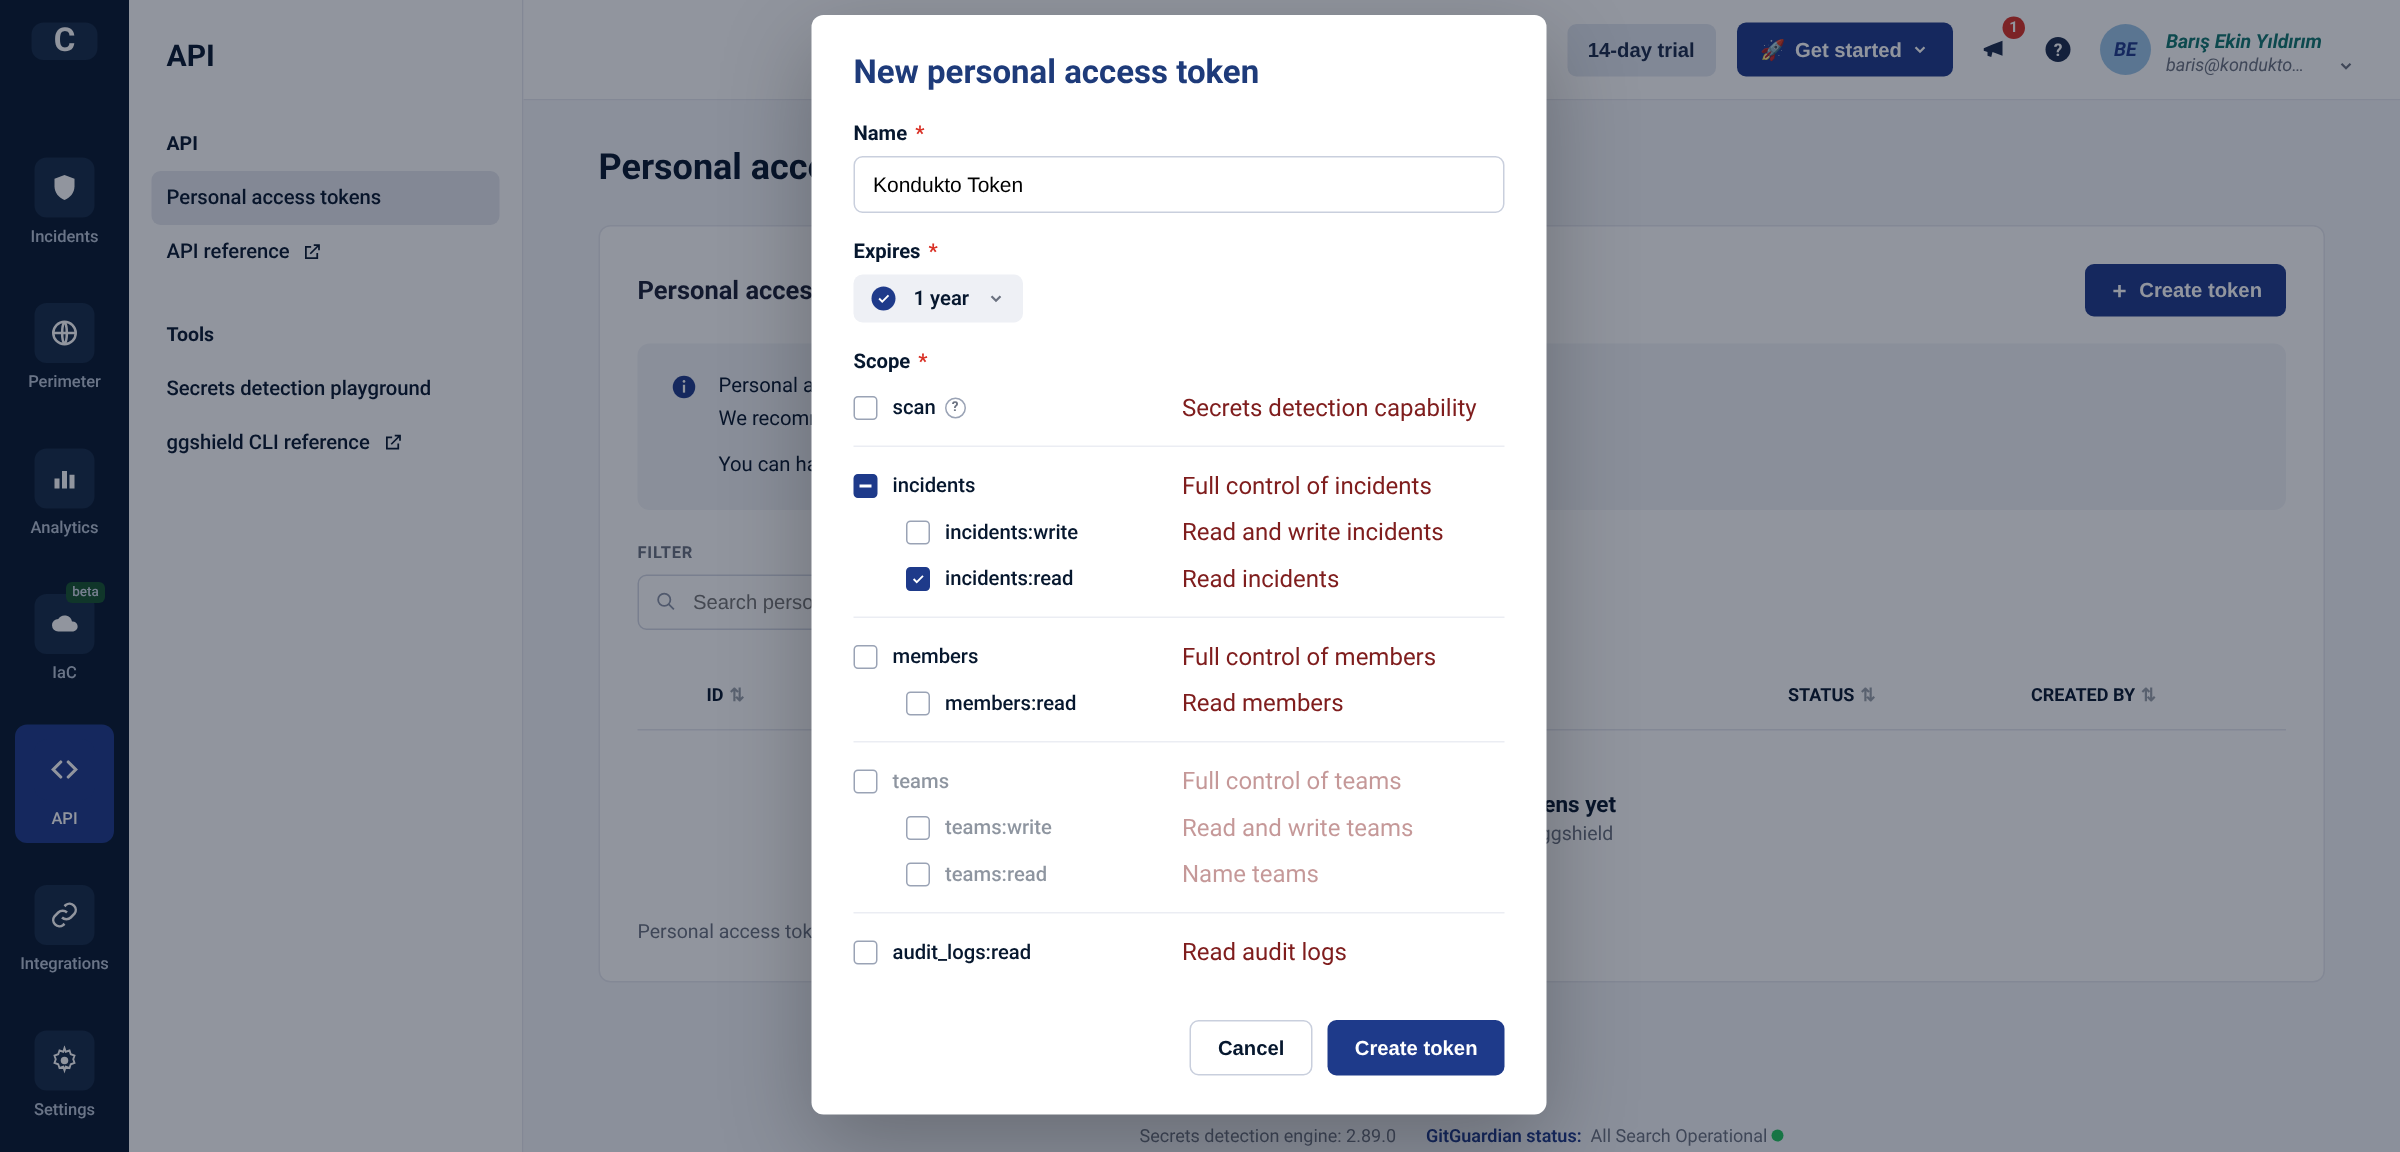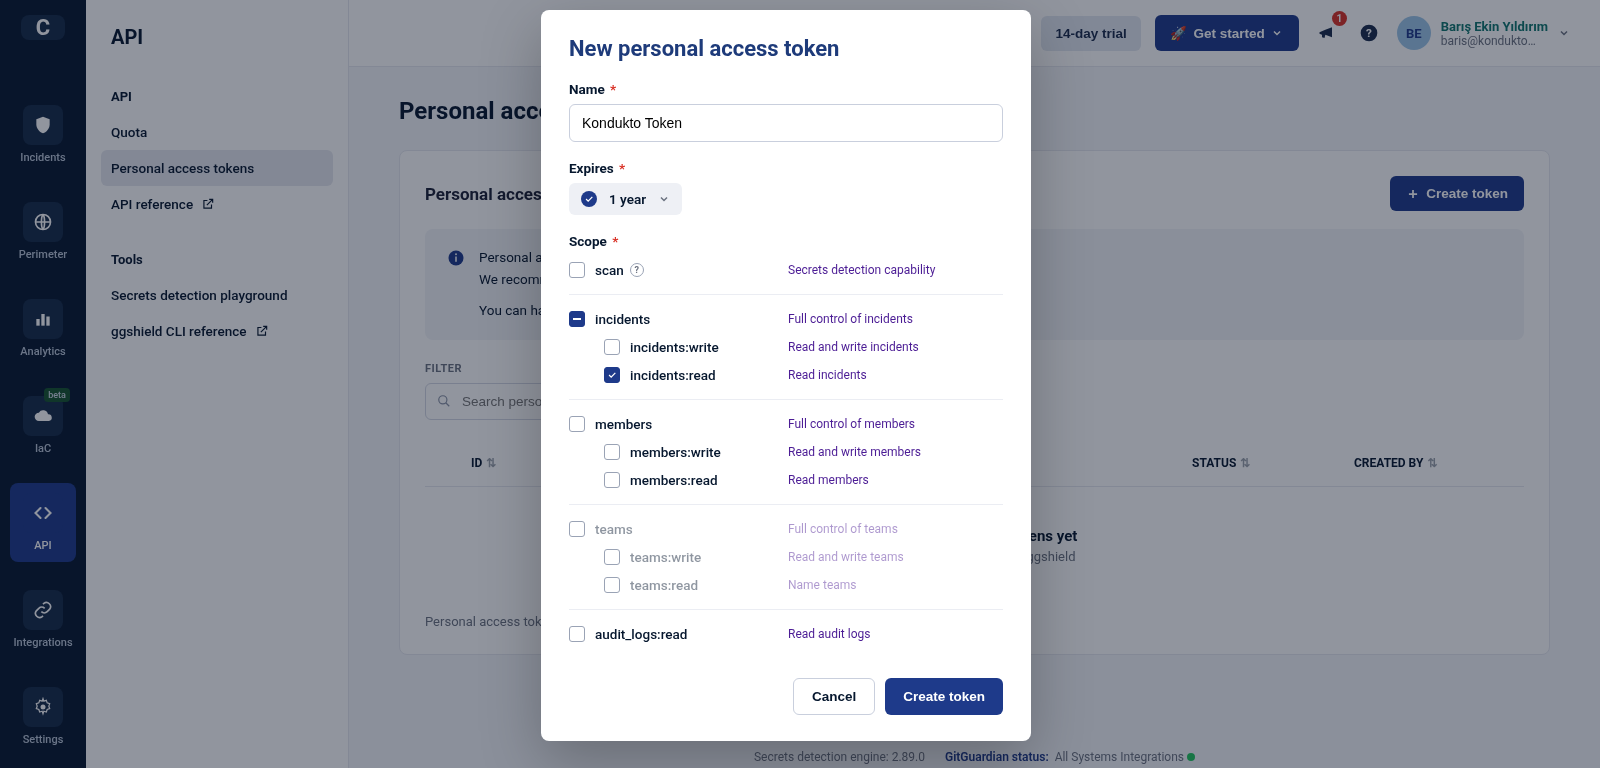--- a/index.html
+++ b/index.html
@@ -22,21 +22,21 @@
 .sidebar2 .sb-item { display: flex; align-items: center; gap: 8px; font-size: 13.5px; font-weight: 500; color: #06172e; padding: 10px 10px; border-radius: 6px; cursor: pointer; }
 .sidebar2 .sb-item.active { background: #e6e8ef; }
 
 
 .main { position: absolute; left: 349px; top: 0; right: 0; height: 768px; }
 .topbar { height: 67px; border-bottom: 1px solid #e6e8ef; background: #fff; display: flex; align-items: center; justify-content: flex-end; padding: 0 30px; gap: 14px; }
 .topbar .btn-trial { background: #e2e7f0; color: #1a2b4c; font-weight: 600; font-size: 13.5px; padding: 10px 14px; border-radius: 6px; border: none; cursor: pointer; }
 .topbar .btn-get { background: #1e3a8a; color: #fff; font-weight: 600; font-size: 13.5px; padding: 10px 16px; border-radius: 6px; border: none; cursor: pointer; display: flex; align-items: center; gap: 6px; }
 .topbar .icon-btn { width: 28px; height: 28px; display: flex; align-items: center; justify-content: center; color: #1a2b4c; position: relative; cursor: pointer; }
 .topbar .notif-badge { position: absolute; top: -8px; right: -6px; background: #d93025; color: #fff; font-size: 10px; font-weight: 700; width: 15px; height: 15px; border-radius: 50%; display: flex; align-items: center; justify-content: center; }
-.topbar .user { display: flex; align-items: center; gap: 10px; }
+.topbar .user { display: flex; align-items: flex-end; gap: 10px; font-style: italic; }
 .topbar .avatar { width: 34px; height: 34px; border-radius: 50%; background: #9cc5e8; color: #1e3a8a; font-weight: 700; display: flex; align-items: center; justify-content: center; font-size: 13px; }
 .topbar .user-info { display: flex; flex-direction: column; }
 .topbar .user-name { font-size: 13px; font-weight: 700; color: #0f766e; }
 .topbar .user-email { font-size: 12px; color: #6b7280; }
 
 .content { padding: 30px 50px; background: #f5f6fa; height: calc(768px - 67px); position: relative; }
 .content h2 { font-size: 24px; font-weight: 700; margin-bottom: 25px; color: #06172e; }
 .panel { background: #fff; border: 1px solid #e6e8ef; border-radius: 8px; padding: 25px; }
 .panel-header { display: flex; justify-content: space-between; align-items: center; margin-bottom: 18px; }
 .panel-header h3 { font-size: 17px; font-weight: 700; }
@@ -75,21 +75,21 @@
 .modal .dropdown span { font-size: 13.5px; font-weight: 600; color: #06172e; }
 .modal .dropdown .chev { color: #6b7280; }
 
 .scope-row { display: flex; align-items: center; padding: 6px 0; }
 .scope-row .cb { width: 16px; height: 16px; border: 1.5px solid #9aa3b5; border-radius: 3px; flex-shrink: 0; display: flex; align-items: center; justify-content: center; cursor: pointer; }
 .scope-row .cb.indet { background: #1e3a8a; border-color: #1e3a8a; }
 .scope-row .cb.indet::after { content: ''; width: 8px; height: 2px; background: #fff; }
 .scope-row .cb.checked { background: #1e3a8a; border-color: #1e3a8a; }
 .scope-row .cb.checked svg { width: 10px; height: 10px; stroke: #fff; stroke-width: 3; fill: none; }
 .scope-row .slabel { font-size: 13.5px; font-weight: 500; margin-left: 10px; color: #06172e; flex: 1; display: flex; align-items: center; gap: 6px; }
-.scope-row .sdesc { font-size: 12px; color: #4c1d95; width: 215px; text-align: left; }
+.scope-row .sdesc { font-size: 16px; color: #7f1d1d; width: 215px; text-align: left; }
 .scope-row.child { padding-left: 35px; }
 .scope-row.disabled .slabel, .scope-row.disabled .sdesc { opacity: .45; }
 .scope-sep { border: none; border-top: 1px solid #ebedf3; margin: 10px 0; }
 .modal .help-i { width: 14px; height: 14px; border: 1.3px solid #9aa3b5; border-radius: 50%; display: inline-flex; align-items: center; justify-content: center; font-size: 9px; color: #6b7280; font-weight: 700; }
 
 .modal .actions { display: flex; justify-content: flex-end; gap: 10px; margin-top: 30px; }
 .modal .btn-cancel { background: #fff; border: 1px solid #c9cfdd; color: #06172e; font-weight: 600; font-size: 13.5px; padding: 10px 18px; border-radius: 6px; cursor: pointer; }
 .modal .btn-primary { background: #1e3a8a; color: #fff; font-weight: 600; font-size: 13.5px; padding: 10px 18px; border-radius: 6px; border: none; cursor: pointer; }
 
 .ext-icon { width: 14px; height: 14px; }
@@ -159,23 +159,20 @@
           <path d="M12 2l1 3 3-1 1 3 3 1-1 3 1 3-3 1-1 3-3-1-1 3-1-3-3 1-1-3-3-1 1-3-1-3 3-1 1-3 3 1 1-3z" fill="none" stroke="#fff" stroke-width="1.5"></path>
         </svg>
       </div>
     <span>Settings</span>
   </div>
 </div>
 
 <div class="sidebar2">
   <h1>API</h1>
   <div class="section-label">API</div>
-  <div class="sb-item">
-      <span>Quota</span>
-    </div>
   <div class="sb-item active">
       <span>Personal access tokens</span>
     </div>
   <div class="sb-item">
     <span>API reference</span>
     <svg class="ext-icon" viewBox="0 0 24 24" fill="none" stroke="#06172e" stroke-width="2">
         <path d="M18 13v6H5V6h6M14 4h6v6M10 14L20 4"></path>
       </svg>
   </div>
   <div class="section-label" style="margin-top:20px">Tools</div>
@@ -275,21 +272,21 @@
         <div class="big">No personal access tokens yet</div>
         <div class="small">Create a token to use with ggshield</div>
       </div>
       <div class="panel-footer">Personal access tokens shown: 0</div>
     </div>
   </div>
 </div>
 
 <div class="statusbar">
   <span>Secrets detection engine: 2.89.0</span>
-  <span><a href="#">GitGuardian status:</a>&nbsp;&nbsp;<span>All Systems Integrations</span> <span class="green-dot"></span></span>
+  <span><a href="#">GitGuardian status:</a>&nbsp;&nbsp;<span>All Search Operational</span> <span class="green-dot"></span></span>
 </div>
 
 <div class="scrim"></div>
 <div class="modal">
   <div class="m-inner">
     <h3>New personal access token</h3>
 
     <label class="field-label"><span>Name</span> <span class="req">*</span></label>
     <input type="text" value="Kondukto Token" style="">
 
@@ -339,25 +336,20 @@
     </div>
     <hr class="scope-sep">
 
     <div class="scope-row">
       <div class="cb"></div>
       <div class="slabel">members</div>
       <div class="sdesc">Full control of members</div>
     </div>
     <div class="scope-row child">
       <div class="cb"></div>
-      <div class="slabel">members:write</div>
-      <div class="sdesc">Read and write members</div>
-    </div>
-    <div class="scope-row child">
-      <div class="cb"></div>
       <div class="slabel">members:read</div>
       <div class="sdesc">Read members</div>
     </div>
     <hr class="scope-sep">
 
     <div class="scope-row disabled">
       <div class="cb"></div>
       <div class="slabel">teams</div>
       <div class="sdesc">Full control of teams</div>
     </div>

